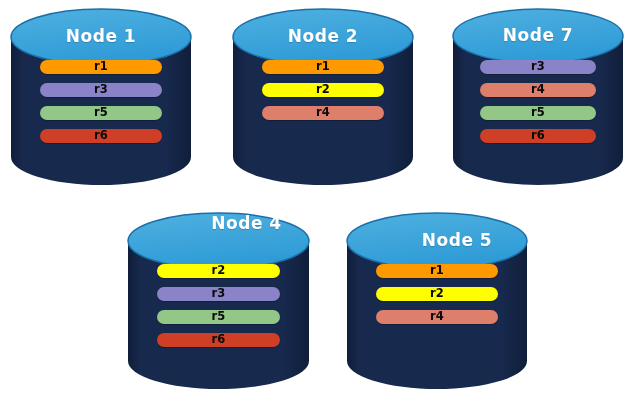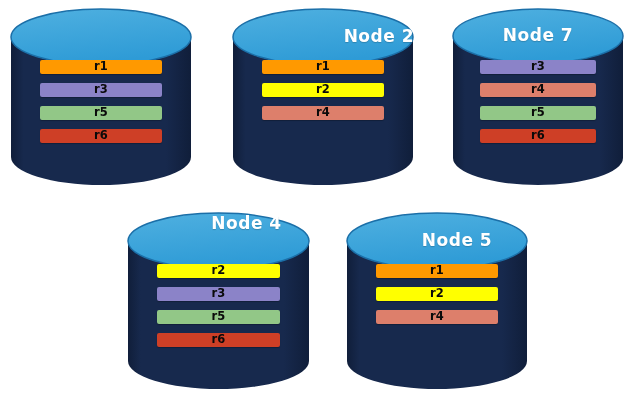--- a/index.html
+++ b/index.html
@@ -50,21 +50,21 @@
   }
 
   .replica-stack {
     position: absolute;
     display: flex;
     flex-direction: column;
   }
 
   .replica-bar {
     position: relative;
-    border-radius: 2px;
+    border-radius: 7px;
     box-sizing: border-box;
     display: flex;
     align-items: center;
     justify-content: center;
     box-shadow: 0 1px 1px rgba(0,0,0,0.25);
   }
 
   .replica-label {
     font-size: 11.5px;
     font-weight: bold;
@@ -87,20 +87,21 @@
             <stop offset="100%" stop-color="#101E3A"></stop>
           </linearGradient>
           <linearGradient id="topGrad0" x1="0" y1="0" x2="0.3" y2="1">
             <stop offset="0%" stop-color="#4FB0E0"></stop>
             <stop offset="100%" stop-color="#2E9BD6"></stop>
           </linearGradient>
         </defs>
         <path d="M1,29 L1,149 A90,28 0 0 0 181,149 L181,29 A90,28 0 0 1 1,29 Z" fill="url(#bodyGrad0)"></path>
         <ellipse cx="91" cy="29" rx="90" ry="28" fill="url(#topGrad0)" stroke="#1B6FA8" stroke-width="1.5"></ellipse>
       </svg>
+      <div class="node-title" style="top: 18px;">Node 1</div>
       <div class="replica-stack" style="left: 30px; top: 52px; width: 122px; gap: 9px;">
         <div class="replica-bar" style="height: 14px; background: rgb(255, 153, 0);">
           <span class="replica-label">r1</span>
         </div>
         <div class="replica-bar" style="height: 14px; background: rgb(139, 131, 200);">
           <span class="replica-label">r3</span>
         </div>
         <div class="replica-bar" style="height: 14px; background: rgb(146, 199, 135);">
           <span class="replica-label">r5</span>
         </div>
@@ -119,21 +120,21 @@
             <stop offset="100%" stop-color="#101E3A"></stop>
           </linearGradient>
           <linearGradient id="topGrad1" x1="0" y1="0" x2="0.3" y2="1">
             <stop offset="0%" stop-color="#4FB0E0"></stop>
             <stop offset="100%" stop-color="#2E9BD6"></stop>
           </linearGradient>
         </defs>
         <path d="M1,29 L1,149 A90,28 0 0 0 181,149 L181,29 A90,28 0 0 1 1,29 Z" fill="url(#bodyGrad1)"></path>
         <ellipse cx="91" cy="29" rx="90" ry="28" fill="url(#topGrad1)" stroke="#1B6FA8" stroke-width="1.5"></ellipse>
       </svg>
-      <div class="node-title" style="top: 18px; text-align: right;">Node 2</div>
+      <div class="node-title" style="top: 18px;">Node 2</div>
       <div class="replica-stack" style="left: 30px; top: 52px; width: 122px; gap: 9px;">
         <div class="replica-bar" style="height: 14px; background: rgb(255, 153, 0);">
           <span class="replica-label">r1</span>
         </div>
         <div class="replica-bar" style="height: 14px; background: rgb(255, 255, 0);">
           <span class="replica-label">r2</span>
         </div>
         <div class="replica-bar" style="height: 14px; background: rgb(221, 127, 107);">
           <span class="replica-label">r4</span>
         </div>

